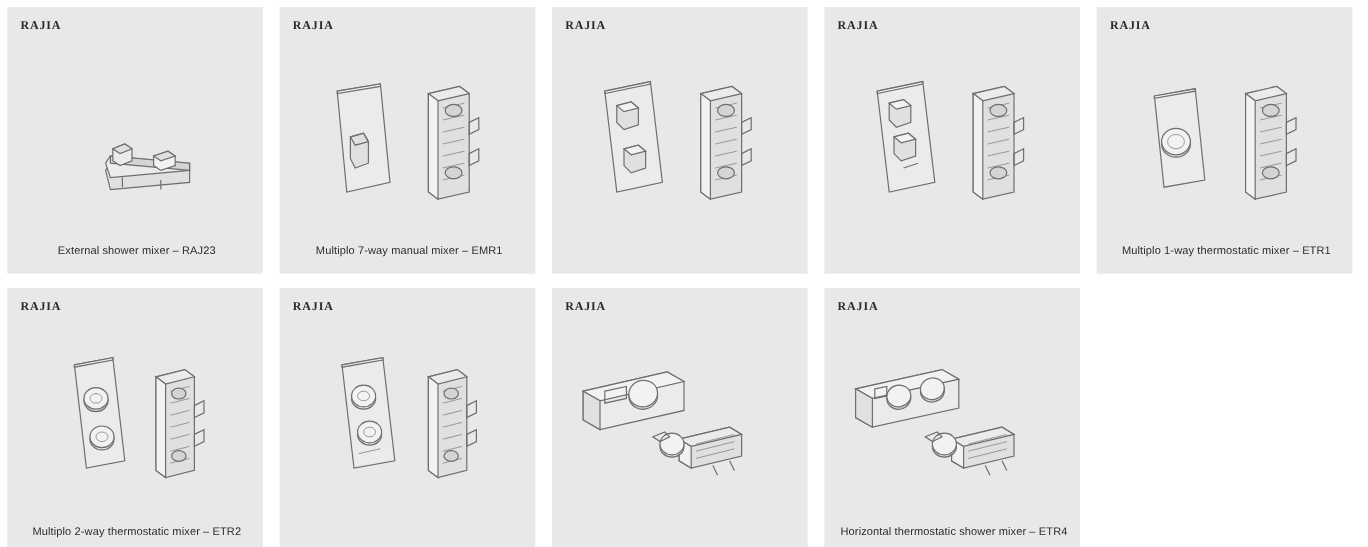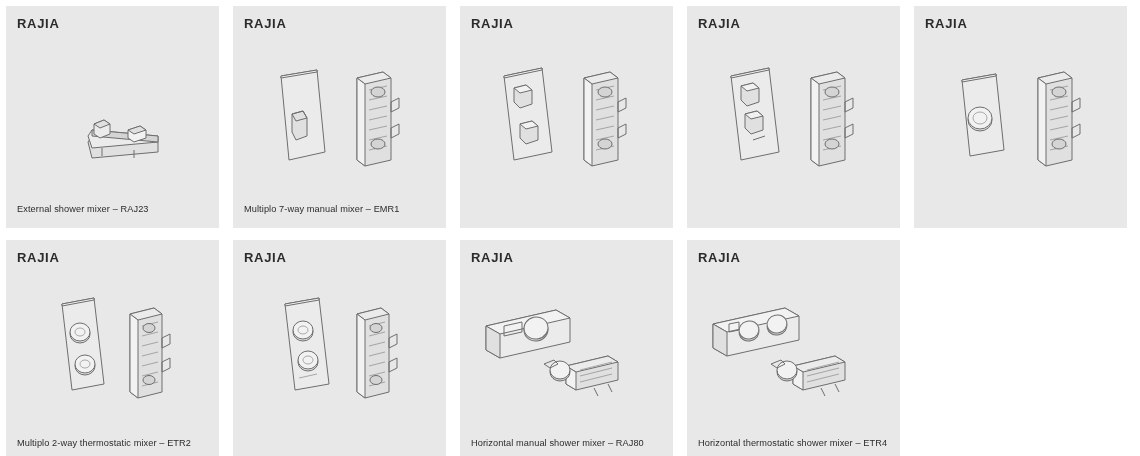--- a/index.html
+++ b/index.html
@@ -29,41 +29,43 @@
     background: #e8e8e8;
     width: 213px;
     height: 222px;
     box-sizing: border-box;
     overflow: hidden;
   }
   .brand {
     position: absolute;
     top: 10px;
     left: 11px;
-    font-size: 13px;
+    font-size: 10px;
     font-weight: bold;
     letter-spacing: 0.7px;
     color: #2b2b2b;
+    font-family: Liberation Serif, serif;
   }
   .figure {
     position: absolute;
     top: 26px;
     left: 0;
     width: 213px;
     height: 150px;
   }
   .caption {
     position: absolute;
     left: 11px;
     right: 8px;
     bottom: 13px;
     font-size: 9.2px;
     color: #2b2b2b;
     line-height: 1.2;
     letter-spacing: 0.1px;
+    text-align: center;
   }
   svg { display: block; }
   .ln { fill: none; stroke: #6e6e6e; stroke-width: 1; }
   .pl { fill: #ebebeb; stroke: #6e6e6e; stroke-width: 1; }
   .pl2 { fill: #e0e0e0; stroke: #6e6e6e; stroke-width: 1; }
   .pl3 { fill: #d4d4d4; stroke: #6e6e6e; stroke-width: 1; }
   .pl4 { fill: #f2f2f2; stroke: #6e6e6e; stroke-width: 1; }
   .thin { fill: none; stroke: #8a8a8a; stroke-width: 0.7; }
 </style>
 </head>
@@ -186,20 +188,21 @@
               <path class="pl4" d="M26 52 L26 134 L18 128 L18 46 Z"></path>
               <path class="thin" d="M30 58 L48 54 M30 68 L48 64 M30 78 L48 74 M30 88 L48 84 M30 98 L48 94 M30 108 L48 104 M30 118 L48 114"></path>
               <ellipse class="pl3" cx="39" cy="60" rx="7" ry="5"></ellipse>
               <ellipse class="pl3" cx="39" cy="112" rx="7" ry="5"></ellipse>
               <path class="ln" d="M52 70 L60 66 L60 76 L52 80 Z"></path>
               <path class="ln" d="M52 96 L60 92 L60 102 L52 106 Z"></path>
             </g>
           </g>
         </svg>
       </div>
+      <div class="caption">Multiplo 1-way thermostatic mixer – ETR1</div>
     </div>
 
     <div class="card">
       <div class="brand">RAJIA</div>
       <div class="figure">
         <svg width="213" height="150" viewBox="0 0 213 150">
           <g>
             <path class="pl" d="M56 38 L88 32 L98 118 L66 124 Z"></path>
             <path class="pl4" d="M56 38 L88 32 L88 34 L56 40 Z"></path>
             <ellipse class="pl2" cx="74" cy="68" rx="10" ry="9"></ellipse>
@@ -270,21 +273,20 @@
               <path class="pl4" d="M38 54 L38 72 L28 66 L28 48 Z"></path>
               <path class="thin" d="M42 52 L74 44 M42 58 L74 50 M42 64 L74 56"></path>
               <ellipse class="pl3" cx="22" cy="54" rx="10" ry="9"></ellipse>
               <ellipse class="pl4" cx="22" cy="52" rx="10" ry="9"></ellipse>
               <path class="ln" d="M6 46 L16 42 L20 46 L12 50 Z"></path>
               <path class="ln" d="M56 70 L60 78 M70 66 L74 74"></path>
             </g>
           </g>
         </svg>
       </div>
-      <div class="caption">Horizontal manual shower mixer – RAJ80</div>
     </div>
 
     <div class="card">
       <div class="brand">RAJIA</div>
       <div class="figure">
         <svg width="213" height="150" viewBox="0 0 213 150">
           <g>
             <path class="pl" d="M26 58 L98 42 L112 50 L112 74 L40 90 L26 82 Z"></path>
             <path class="pl4" d="M26 58 L98 42 L112 50 L40 66 Z"></path>
             <path class="pl2" d="M40 66 L40 90 L26 82 L26 58 Z"></path>

